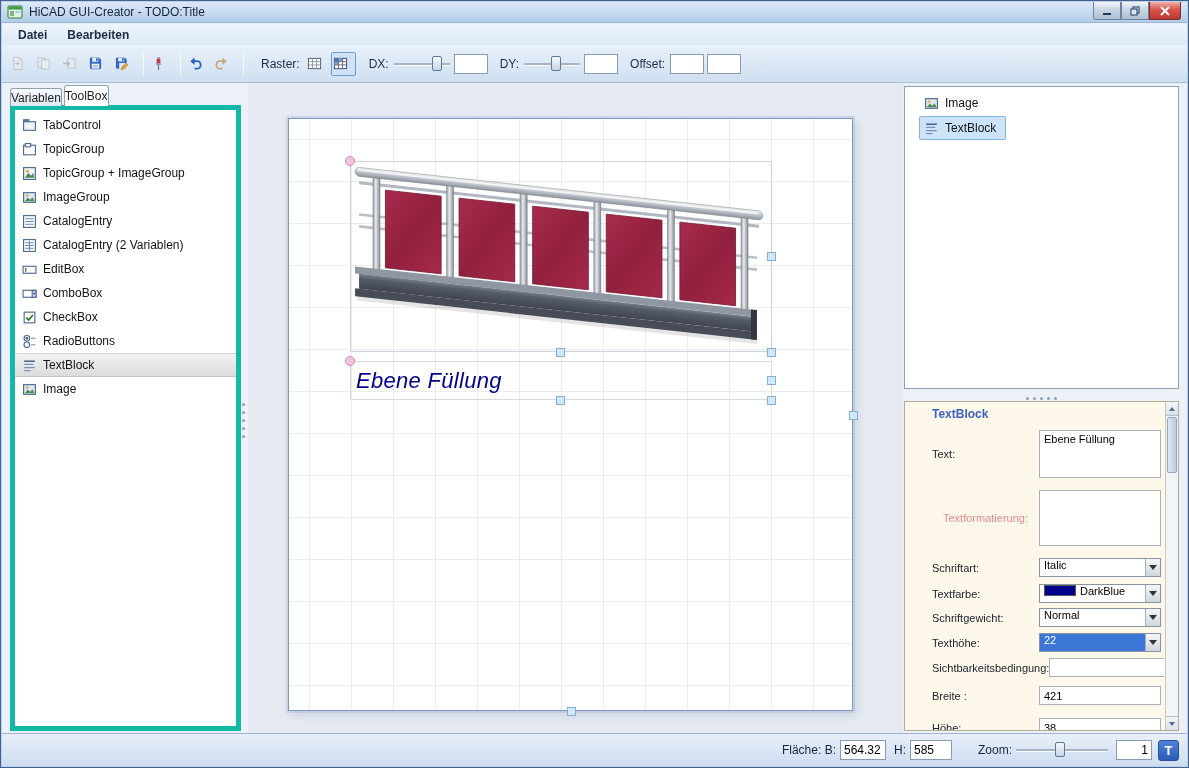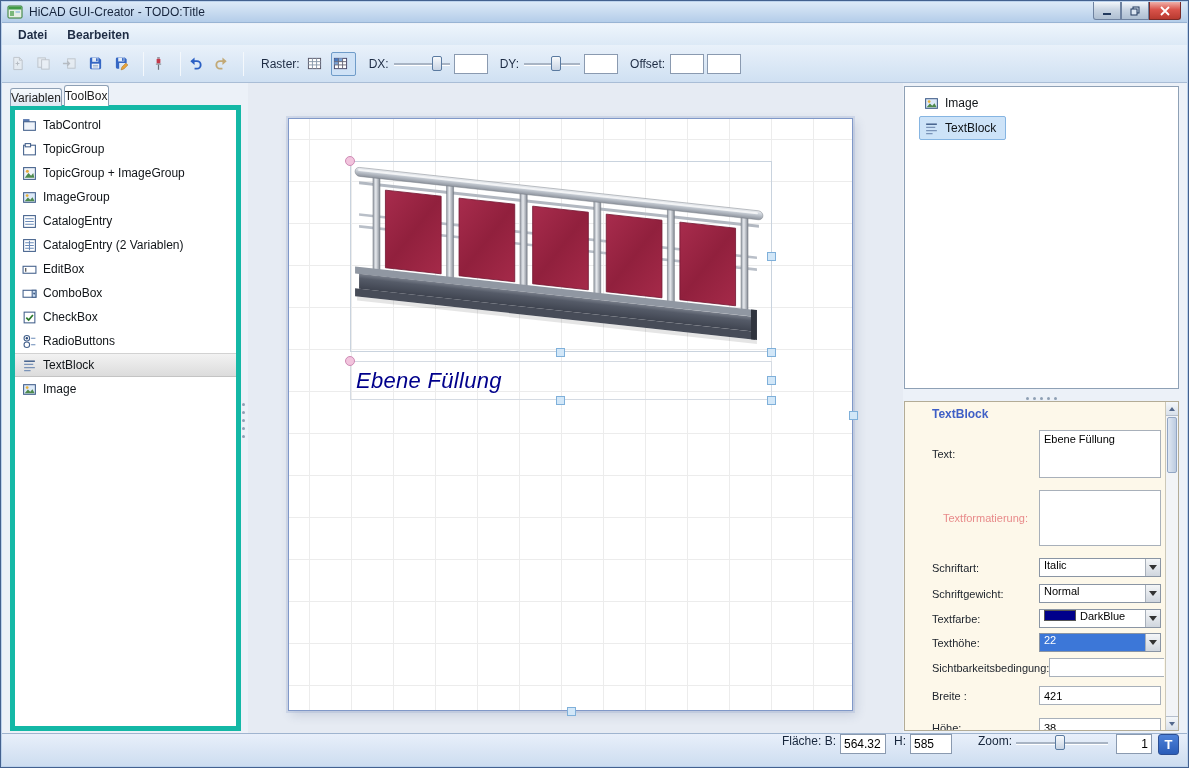--- a/index.html
+++ b/index.html
@@ -119,21 +119,21 @@
   .sb-btn.down{position:absolute;bottom:0;left:0;right:0;border-top:1px solid #b4becc;border-bottom:none;}
   .tri-up{width:0;height:0;border-left:3px solid transparent;border-right:3px solid transparent;
     border-bottom:4px solid #53688c;}
   .tri-down{width:0;height:0;border-left:3px solid transparent;border-right:3px solid transparent;
     border-top:4px solid #53688c;}
   .sb-thumb{position:absolute;top:15px;left:1px;width:10px;height:56px;border:1px solid #92a6c4;
     border-radius:2px;background:linear-gradient(90deg,#dfe7f2,#bccbe0);}
   
   .statusbar{position:absolute;left:1px;right:1px;bottom:1px;height:33px;
     background:linear-gradient(#e8effa,#cdddf0);border-top:1px solid #9fb4cf;
-    display:flex;align-items:flex-start;justify-content:flex-end;padding-right:8px;
+    display:flex;align-items:center;justify-content:flex-end;padding-right:8px;
     font-size:12px;color:#17263c;}
   .slabel{margin-right:4px;white-space:nowrap;}
   .sin{height:20px;border:1px solid #8a9ab0;background:#fff;font-size:12px;padding:0 3px;
     font-family:inherit;}
   .tbtn{width:21px;height:21px;margin-left:6px;border:1px solid #2c4f94;border-radius:3px;
     background:linear-gradient(#4e82d8,#2a5cb8);color:#fff;font-weight:bold;font-size:13px;
     display:flex;align-items:center;justify-content:center;}
 </style>
 </head>
 <body>
@@ -547,42 +547,42 @@
               <span class="txt">
                   <span>Italic</span>
                 </span>
               <span class="btn">
                   <b></b>
                 </span>
             </div>
           </div>
         </div>
 
-        <div class="prow" style="height:19px;margin-bottom:6px">
-          <div class="plabel">Schriftgewicht:</div>
-          <div class="pctl">
-            <div class="sel">
-              <span class="txt">
-                  <span>Normal</span>
-                </span>
-              <span class="btn">
-                  <b></b>
-                </span>
-            </div>
-          </div>
-        </div>
-
         <div class="prow" style="height:19px;margin-bottom:5px">
           <div class="plabel">Textfarbe:</div>
           <div class="pctl">
             <div class="sel">
               <span class="txt">
                 <span class="swatch" style="background:#00008B"></span>
                 <span>DarkBlue</span>
               </span>
+              <span class="btn">
+                  <b></b>
+                </span>
+            </div>
+          </div>
+        </div>
+
+        <div class="prow" style="height:19px;margin-bottom:6px">
+          <div class="plabel">Schriftgewicht:</div>
+          <div class="pctl">
+            <div class="sel">
+              <span class="txt">
+                  <span>Normal</span>
+                </span>
               <span class="btn">
                   <b></b>
                 </span>
             </div>
           </div>
         </div>
 
         <div class="prow" style="height:19px;margin-bottom:6px">
           <div class="plabel">Texthöhe:</div>
           <div class="pctl">

